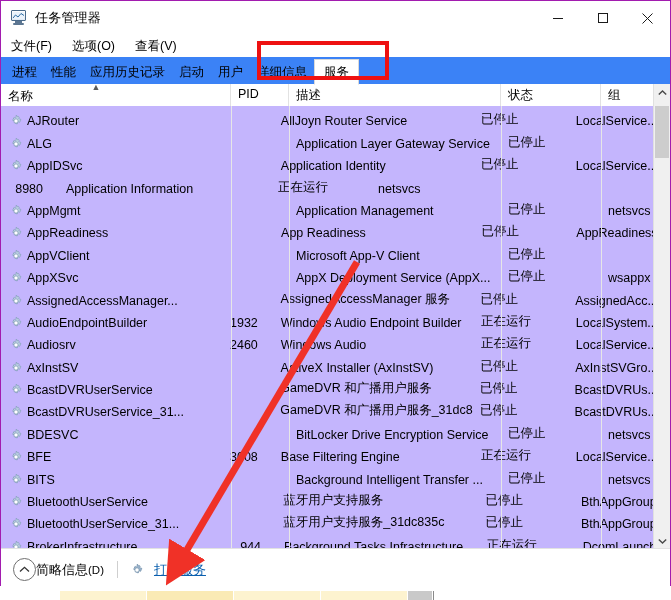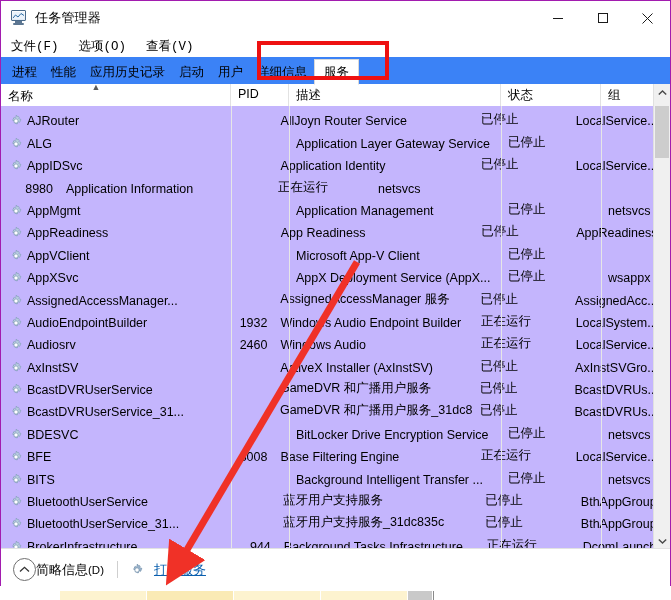--- a/index.html
+++ b/index.html
@@ -51,21 +51,21 @@
   .wc{
     width:45px;height:34px;display:flex;align-items:center;justify-content:center;
     color:#1a1a1a;
   }
   .wc svg{display:block;}
   
   .menubar{
     height:22px;display:flex;align-items:center;padding-left:8px;background:#ffffff;
   }
   .menu-item{
-    font-size:12.5px;color:#000;padding:2px 9px 2px 2px;margin-right:9px;white-space:nowrap;font-family:Liberation Mono, monospace;
+    font-size:12.5px;color:#000;padding:2px 9px 2px 2px;margin-right:9px;white-space:nowrap;
   }
   
   .tabstrip{
     position:relative;height:27px;background:#3b82f6;
     display:flex;align-items:flex-end;padding-left:4px;
     border-bottom:1px solid #d9d9d9;
   }
   .tab{
     font-size:12.5px;color:#000;line-height:25px;height:25px;
     padding:0 6px;white-space:nowrap;
@@ -98,21 +98,21 @@
   }
   .rows{position:absolute;left:0;right:0;top:22px;bottom:0;overflow:hidden;}
   .row{
     height:22.4px;display:flex;align-items:flex-end;background:#c4b5fd;
   }
   .cell{
     font-size:12.5px;color:#000;padding-left:7px;box-sizing:border-box;
     white-space:nowrap;overflow:hidden;text-overflow:clip;
   }
   .c-name{width:230px;display:flex;align-items:center;}
-  .c-pid{width:58px;text-align:right;padding-left:0;padding-right:6px;}
+  .c-pid{width:58px;text-align:right;padding-left:0;padding-right:16px;}
   .c-desc{width:212px;}
   .c-status{width:100px;}
   .c-group{width:auto;flex:1 1 auto;}
   .gear{
     width:14px;height:14px;flex:none;margin-right:4px;position:relative;margin-left:1px;
   }
   .gear svg{display:block;}
   
   .vline{
     position:absolute;top:0;bottom:0;width:1px;background:#e6e6e6;

